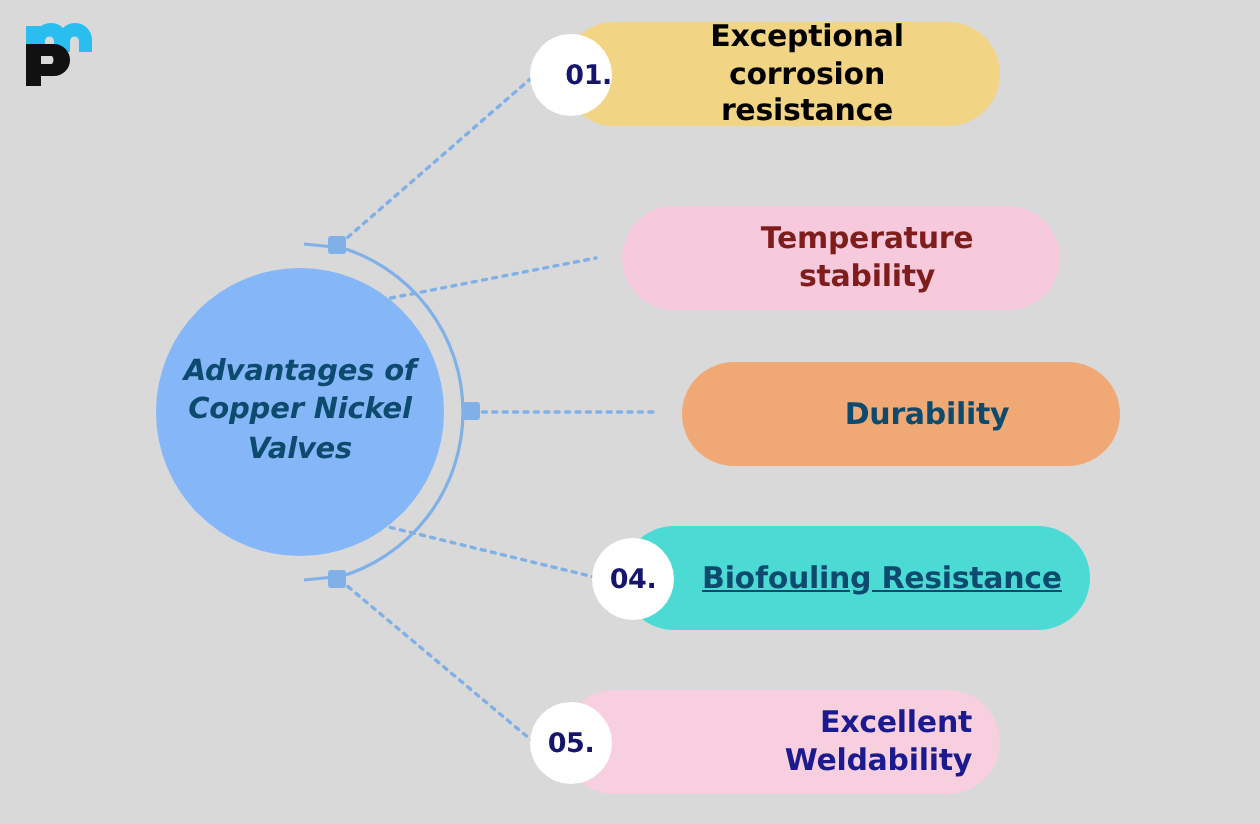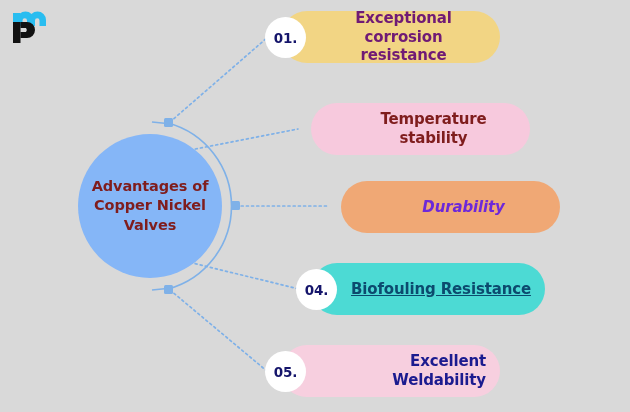--- a/index.html
+++ b/index.html
@@ -73,21 +73,21 @@
   }
   .num-badge span{
     color:#15156b;
     font-size:13.5px;
     font-weight:bold;
     letter-spacing:-0.2px;
   }
 
   
   #row1{left:281px;top:11px;width:219px;}
-  #badge1{left:265px;top:17px;}
+  #badge1{left:265px;top:17px;justify-content:flex-end;}
 
   #row2{left:311px;top:103px;width:219px;}
   #badge2{left:295px;top:109px;}
 
   #row3{left:341px;top:181px;width:219px;}
   #badge3{left:325px;top:187px;}
 
   #row4{left:311px;top:263px;width:234px;}
   #badge4{left:296px;top:269px;}
 
@@ -129,39 +129,39 @@
     <line x1="152" y1="290" x2="172" y2="288" stroke="#7fb1e8" stroke-width="1.6"></line>
 
     <rect x="164" y="118" width="9" height="9" rx="1.5" fill="#7fb1e8"></rect>
     <rect x="175" y="147" width="9" height="9" rx="1.5" fill="#7fb1e8"></rect>
     <rect x="231" y="201" width="9" height="9" rx="1.5" fill="#7fb1e8"></rect>
     <rect x="175" y="255" width="9" height="9" rx="1.5" fill="#7fb1e8"></rect>
     <rect x="164" y="285" width="9" height="9" rx="1.5" fill="#7fb1e8"></rect>
   </svg>
 
   <div class="hub" style="background: rgb(133, 182, 247);">
-    <div class="hub-label" style="color: #7f1d1d;">Advantages of
+    <div class="hub-label" style="color: #0c4a6e; font-style: italic;">Advantages of
 Copper Nickel
 Valves</div>
   </div>
 
   <div class="pill" id="row1" style="background: rgb(242, 213, 132);">
-    <div class="pill-text" style="color: #701a75;">Exceptional corrosion
+    <div class="pill-text" style="color: #000000;">Exceptional corrosion
 resistance</div>
   </div>
   <div class="num-badge" id="badge1">
     <span>01.</span>
   </div>
 
   <div class="pill" id="row2" style="background: rgb(247, 201, 221);">
     <div class="pill-text" style="color: #7f1d1d;">Temperature stability</div>
   </div>
 
   <div class="pill" id="row3" style="background: rgb(240, 168, 117);">
-    <div class="pill-text" style="color: #6d28d9; font-style: italic;">Durability</div>
+    <div class="pill-text" style="color: #0c4a6e;">Durability</div>
   </div>
 
   <div class="pill" id="row4" style="background: rgb(76, 218, 212);">
     <div class="pill-text" style="color: #0c4a6e; text-decoration: underline;">Biofouling Resistance</div>
   </div>
   <div class="num-badge" id="badge4">
     <span>04.</span>
   </div>
 
   <div class="pill" id="row5" style="background: rgb(247, 207, 223);">

